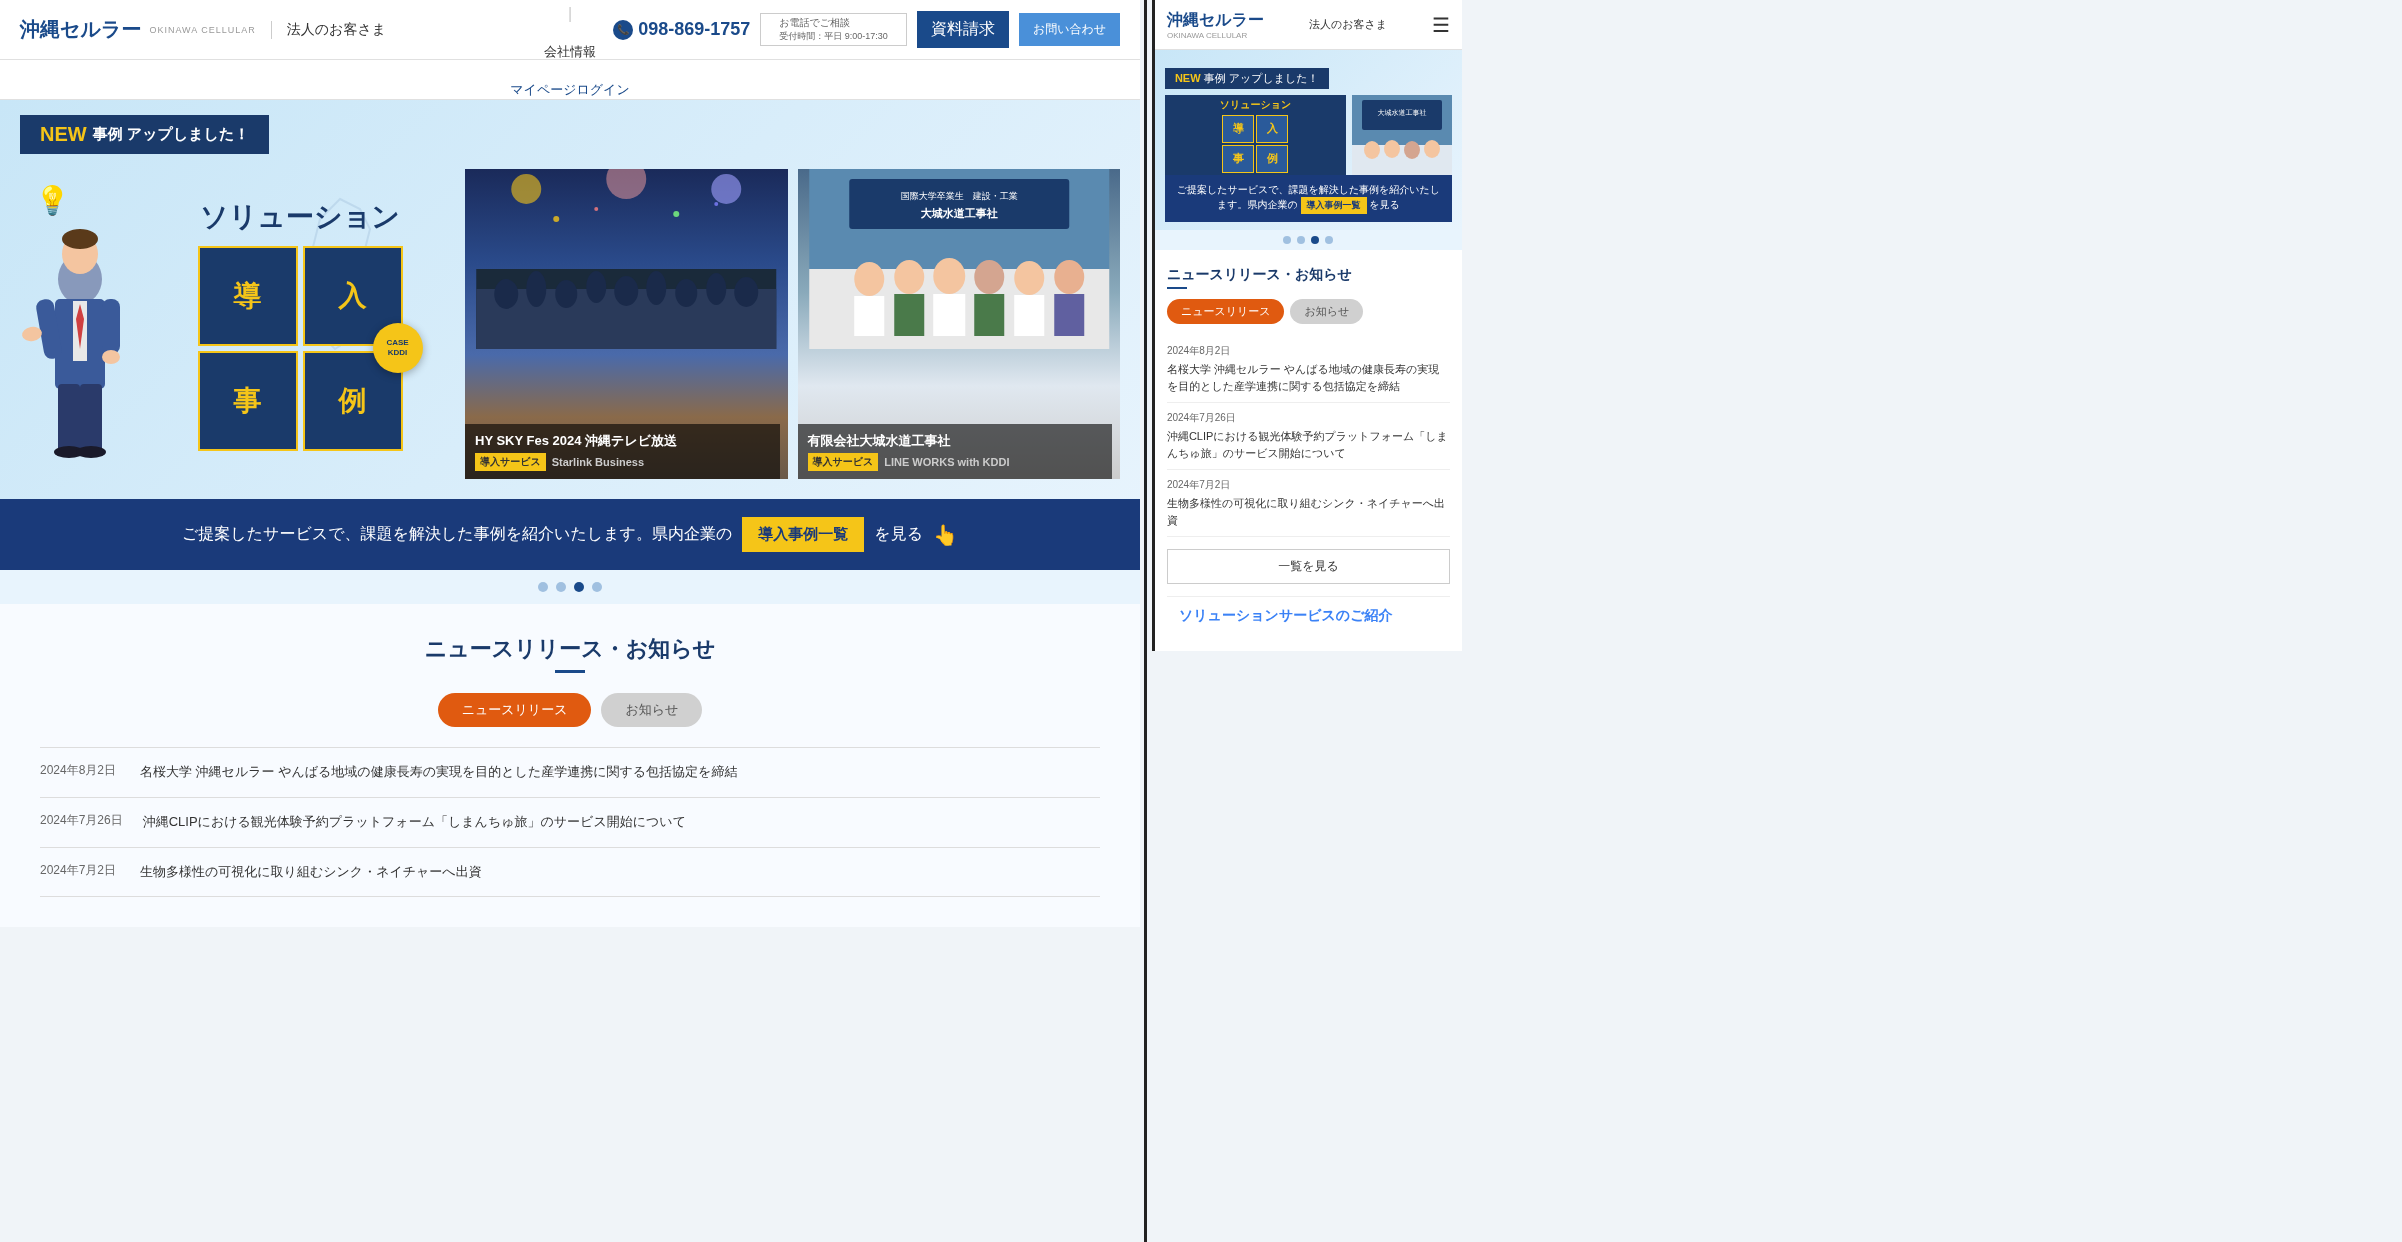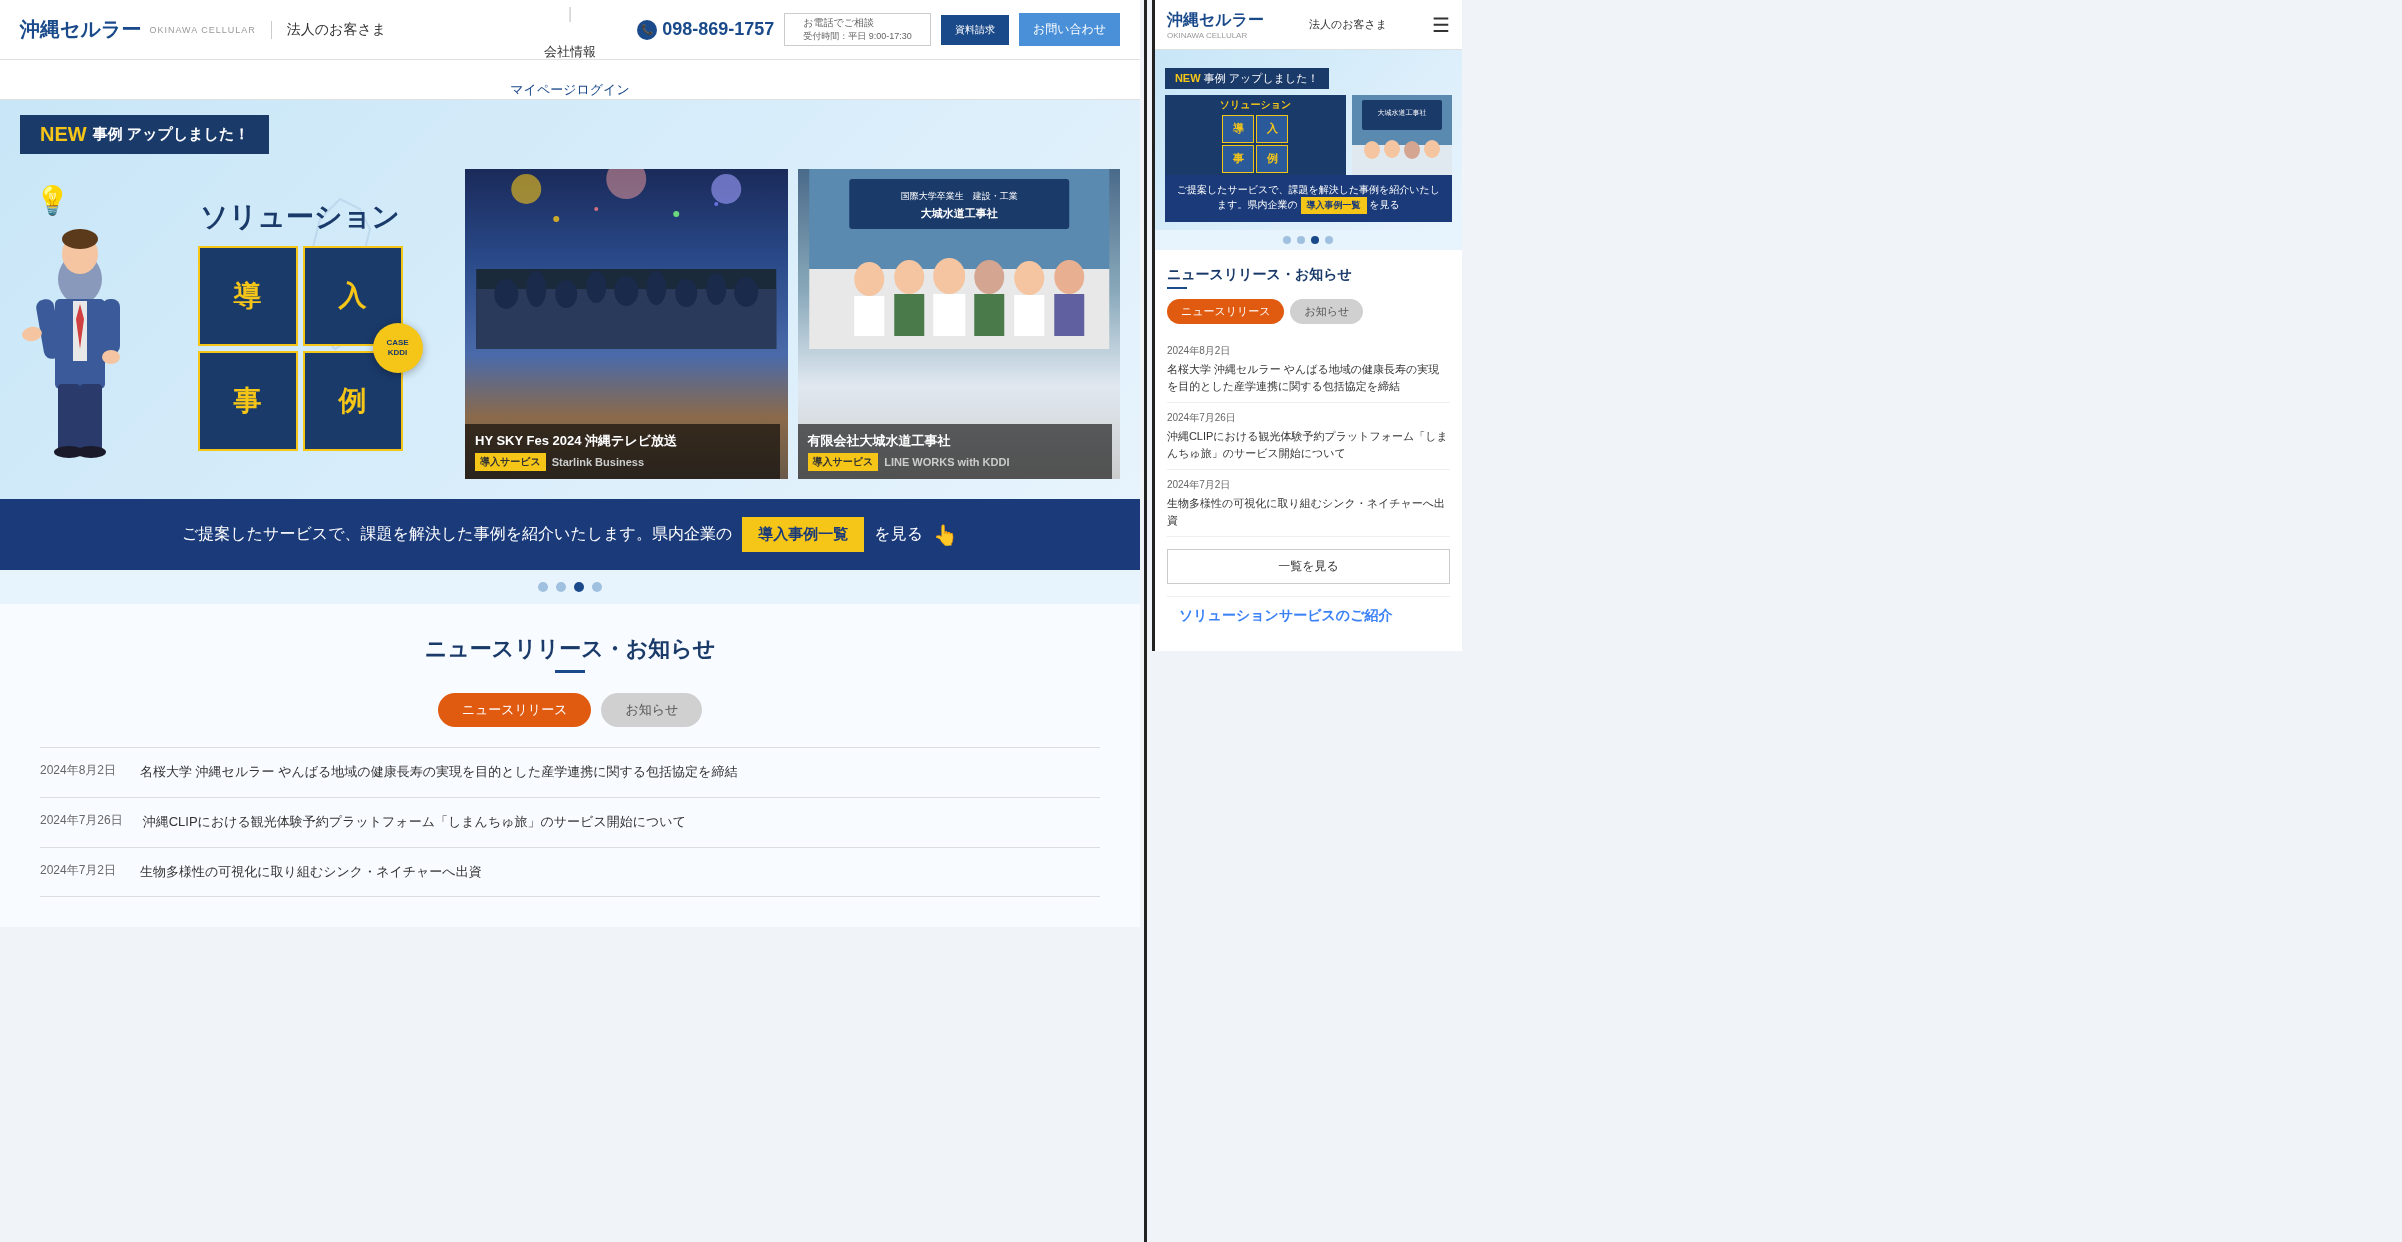--- a/index.html
+++ b/index.html
@@ -66,21 +66,21 @@
     .reception {
       font-size: 10px;
       color: #666;
       border: 1px solid #ccc;
       padding: 2px 18px;
     }
     .btn-doc {
       background: #1a4a8a;
       color: white;
       padding: 8px 14px;
-      font-size: 10px;
+      font-size: 16px;
       text-align: left;
       cursor: pointer;
       border: none;
     }
     .btn-contact {
       background: #4a90d9;
       color: white;
       padding: 8px 14px;
       font-size: 12px;
       text-align: center;

